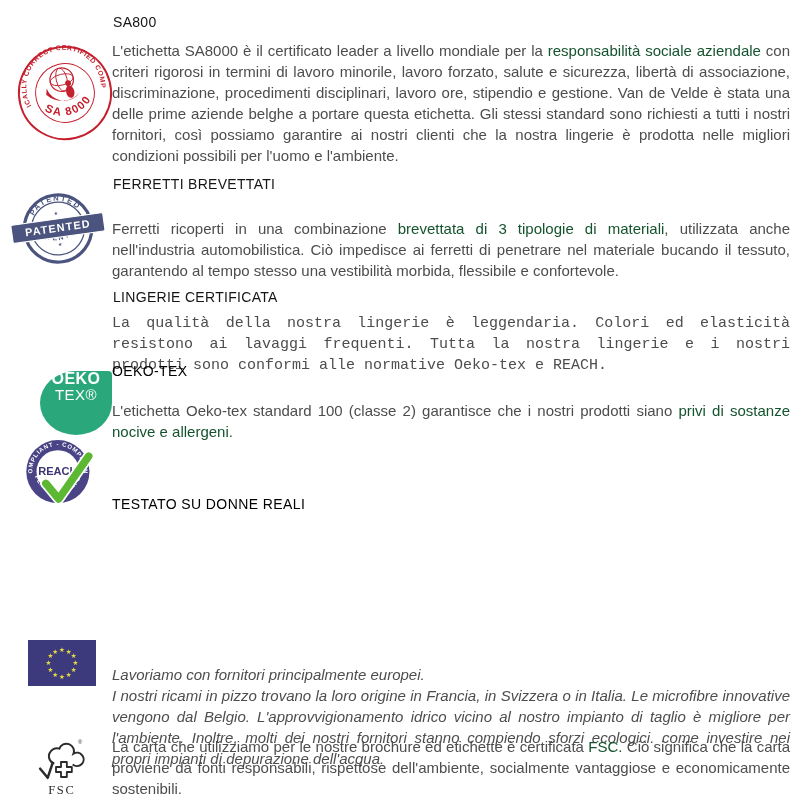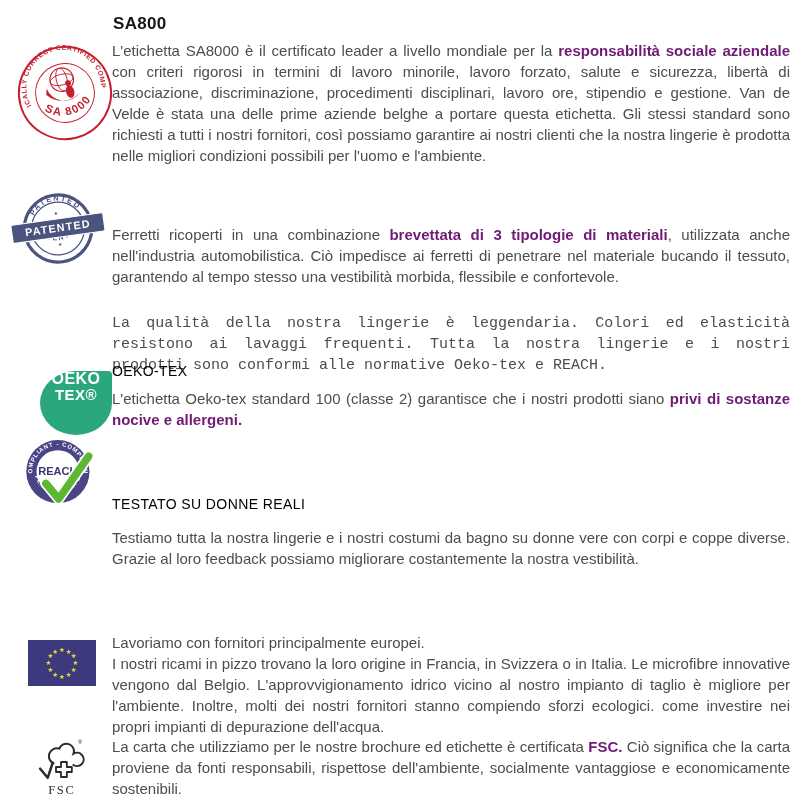--- a/index.html
+++ b/index.html
@@ -1,29 +1,29 @@
 <!DOCTYPE html>
 <html><head>
 <meta charset="utf-8">
 <style>
   html,body{margin:0;padding:0;}
   body{width:800px;height:800px;background:#ffffff;font-family:"Liberation Sans",sans-serif;position:relative;overflow:hidden;}
   .page{position:absolute;inset:0;background:#fff;}
   .para{position:absolute;left:112px;width:678px;font-size:15px;line-height:21px;color:#4d4d4d;text-align:justify;}
-  .para strong{color:#701a75;font-weight:700;}
-  .heading{position:absolute;left:113px;font-size:17px;font-weight:700;color:#151515;letter-spacing:.3px;}
+  .para strong{color:#14532d;font-weight:400;}
+  .heading{position:absolute;left:113px;font-size:14px;font-weight:400;color:#151515;letter-spacing:.3px;}
   .sublabel{position:absolute;left:112px;font-size:14px;color:#000000;letter-spacing:.4px;}
   .logo{position:absolute;}
   .rot14{transform:rotate(-14deg);}
   .rot8{transform:rotate(-8deg);}
   .oeko-shape{position:absolute;left:40px;top:371px;width:72px;height:64px;background:#2aa87c;
     border-radius:52% 6% 52% 52% / 52% 6% 52% 52%;
     display:flex;flex-direction:column;align-items:center;justify-content:flex-start;}
   .oeko-shape .l1{color:#fff;font-weight:700;font-size:16px;letter-spacing:.5px;line-height:16px;}
-  .oeko-shape .l2{color:#fff;font-weight:700;font-size:15px;letter-spacing:.5px;line-height:16px;}
+  .oeko-shape .l2{color:#fff;font-weight:400;font-size:15px;letter-spacing:.5px;line-height:16px;}
   .eu-flag{position:absolute;left:28px;top:640px;}
   .firstline{text-align:left;}
 </style>
 </head>
 <body>
 
 <div class="page">
 
   <svg class="logo rot14" style="left:16px;top:44px;" width="98" height="98" viewBox="0 0 100 100">
     <defs>
@@ -43,90 +43,91 @@
     <ellipse cx="55.5" cy="50" rx="4.2" ry="6.3" fill="#c5202e"></ellipse>
     <text font-size="11.5" font-weight="bold" fill="#c5202e" letter-spacing="1.5">
       <textPath href="#saBot" startOffset="50%" text-anchor="middle">SA 8000</textPath>
     </text>
   </svg>
 
   <div class="heading" style="top:14px;">SA800</div>
 
   <div class="para" style="top:40px;"><span>L'etichetta SA8000 è il certificato leader a livello mondiale per la </span><strong>responsabilità sociale aziendale</strong><span> con criteri rigorosi in termini di lavoro minorile, lavoro forzato, salute e sicurezza, libertà di associazione, discriminazione, procedimenti disciplinari, lavoro ore, stipendio e gestione. Van de Velde è stata una delle prime aziende belghe a portare questa etichetta.  Gli stessi standard sono richiesti a tutti i nostri fornitori, così possiamo garantire ai nostri clienti che la nostra lingerie è prodotta nelle migliori condizioni possibili per l'uomo e l'ambiente.</span></div>
 
+  <div class="heading" style="top:176px;">FERRETTI BREVETTATI</div>
 
   <svg class="logo rot8" style="left:10px;top:190px;" width="96" height="77" viewBox="0 0 120 96">
     <defs>
       <path id="patTop" d="M 30,60 A 33,33 0 1 1 90,60" fill="none"></path>
       <path id="patBot" d="M 26,40 A 37,37 0 0 0 94,40" fill="none"></path>
     </defs>
     <circle cx="60" cy="48" r="42" fill="none" stroke="#4a547e" stroke-width="4"></circle>
     <circle cx="60" cy="48" r="33" fill="none" stroke="#4a547e" stroke-width="1.6"></circle>
     <text font-size="9.5" font-weight="bold" fill="#4a547e" letter-spacing="2">
       <textPath href="#patTop" startOffset="50%" text-anchor="middle">PATENTED</textPath>
     </text>
     <text font-size="9" font-weight="bold" fill="#4a547e" letter-spacing="2">
       <textPath href="#patBot" startOffset="50%" text-anchor="middle">PATENTED</textPath>
     </text>
     <text x="60" y="31" font-size="6" fill="#4a547e" text-anchor="middle">★</text>
     <rect x="2" y="36" width="116" height="23" fill="#4a547e" stroke="#ffffff" stroke-width="1.5" rx="2"></rect>
     <text x="60" y="52" font-size="13.5" font-weight="bold" fill="#ffffff" letter-spacing="1.5" text-anchor="middle">PATENTED</text>
     <text x="60" y="70" font-size="6" fill="#4a547e" text-anchor="middle">★</text>
   </svg>
 
-  <div class="para" style="top:224px;"><span>Ferretti ricoperti in una combinazione </span><strong>brevettata di 3 tipologie di materiali</strong><span>, utilizzata anche nell'industria automobilistica. Ciò impedisce ai ferretti di penetrare nel materiale bucando il tessuto, garantendo al tempo stesso una vestibilità morbida, flessibile e confortevole.</span></div>
+  <div class="para" style="top:218px;"><span>Ferretti ricoperti in una combinazione </span><strong>brevettata di 3 tipologie di materiali</strong><span>, utilizzata anche nell'industria automobilistica. Ciò impedisce ai ferretti di penetrare nel materiale bucando il tessuto, garantendo al tempo stesso una vestibilità morbida, flessibile e confortevole.</span></div>
 
+  <div class="heading" style="top:289px;">LINGERIE CERTIFICATA</div>
   <div class="para" style="top:313px;font-family:Liberation Mono, monospace;">La qualità della nostra lingerie è leggendaria. Colori ed elasticità resistono ai lavaggi frequenti. Tutta la nostra lingerie e i nostri prodotti sono conformi alle normative Oeko-tex e REACH.</div>
 
   <div class="oeko-shape">
     <span class="l1">OEKO</span>
     <span class="l2">TEX®</span>
   </div>
   <div class="sublabel" style="top:363px;">OEKO-TEX</div>
-  <div class="para" style="top:388px;"><span>L'etichetta Oeko-tex standard 100 (classe 2) garantisce che i nostri prodotti siano </span><strong>privi di sostanze nocive e allergeni.</strong></div>
+  <div class="para" style="top:400px;"><span>L'etichetta Oeko-tex standard 100 (classe 2) garantisce che i nostri prodotti siano </span><strong>privi di sostanze nocive e allergeni.</strong></div>
 
   <svg class="logo" style="left:20px;top:434px;" width="86" height="82" viewBox="0 0 100 96">
     <defs>
       <path id="reachTop" d="M 14,44 A 30,30 0 1 1 74,44" fill="none"></path>
       <path id="reachBot" d="M 18,52 A 28,28 0 0 0 70,52" fill="none"></path>
     </defs>
     <circle cx="44" cy="44" r="37" fill="#4a4486"></circle>
     <circle cx="44" cy="44" r="25" fill="#ffffff"></circle>
     <text font-size="7" font-weight="bold" fill="#ffffff" letter-spacing="1">
       <textPath href="#reachTop" startOffset="50%" text-anchor="middle">COMPLIANT - COMPLIANT</textPath>
     </text>
     <text font-size="7" font-weight="bold" fill="#ffffff" letter-spacing="1">
       <textPath href="#reachBot" startOffset="50%" text-anchor="middle">COMPLIANT - COMPLIANT</textPath>
     </text>
     <text x="44" y="48" font-size="13" font-weight="bold" fill="#3b3576" text-anchor="middle">REACH</text>
     <path d="M 30,58 L 45,76 L 80,26" fill="none" stroke="#ffffff" stroke-width="13" stroke-linecap="round" stroke-linejoin="round"></path>
     <path d="M 30,58 L 45,76 L 80,26" fill="none" stroke="#5cb832" stroke-width="9" stroke-linecap="round" stroke-linejoin="round"></path>
   </svg>
 
   <div class="sublabel" style="top:496px;">TESTATO SU DONNE REALI</div>
-  <div class="para" style="top:527px;">Testiamo tutta la nostra lingerie e i nostri costumi da bagno su donne vere con corpi e coppe diverse. Grazie al loro feedback possiamo migliorare costantemente la nostra vestibilità.</div>
 
   <svg class="eu-flag" width="68" height="46" viewBox="0 0 68 46">
     <rect x="0" y="0" width="68" height="46" fill="#3c3a7d"></rect>
     <g font-size="6.5" fill="#e5d93e" text-anchor="middle" dominant-baseline="middle">
       <text x="34" y="10">★</text>
       <text x="40.75" y="11.8">★</text>
       <text x="45.7" y="16.7">★</text>
       <text x="47.5" y="23.5">★</text>
       <text x="45.7" y="30.2">★</text>
       <text x="40.75" y="35.2">★</text>
       <text x="34" y="37">★</text>
       <text x="27.25" y="35.2">★</text>
       <text x="22.3" y="30.2">★</text>
       <text x="20.5" y="23.5">★</text>
       <text x="22.3" y="16.7">★</text>
       <text x="27.25" y="11.8">★</text>
     </g>
   </svg>
-  <div class="para" style="top:632px;">
+  <div class="para" style="top:664px;font-style:italic;">
     <div class="firstline">Lavoriamo con fornitori principalmente europei.</div>
     <div>I nostri ricami in pizzo trovano la loro origine in Francia, in Svizzera o in Italia. Le microfibre innovative vengono dal Belgio. L'approvvigionamento idrico vicino al nostro impianto di taglio è migliore per l'ambiente. Inoltre, molti dei nostri fornitori stanno compiendo sforzi ecologici. come investire nei propri impianti di depurazione dell'acqua.</div>
   </div>
 
   <svg class="logo" style="left:36px;top:736px;" width="50" height="62" viewBox="0 0 60 74">
     <path d="M 5,39 L 14,50 L 20,32" fill="none" stroke="#2b2b2b" stroke-width="3" stroke-linecap="round" stroke-linejoin="round"></path>
     <path d="M 22,33 A 8,8 0 1 1 28,15 A 9,9 0 1 1 45,21 A 8,8 0 1 1 44,34" fill="none" stroke="#2b2b2b" stroke-width="2.4"></path>
     <path d="M 30,31 L 30,37 L 24,37 L 24,43 L 30,43 L 30,49 L 37,49 L 37,43 L 43,43 L 43,37 L 37,37 L 37,31 Z" fill="none" stroke="#2b2b2b" stroke-width="2.2" stroke-linejoin="round"></path>
     <text x="53" y="9" font-size="7" fill="#2b2b2b" text-anchor="middle">®</text>
     <text x="31" y="70" font-size="15" letter-spacing="2" fill="#2b2b2b" text-anchor="middle" font-family="Liberation Serif, serif">FSC</text>

